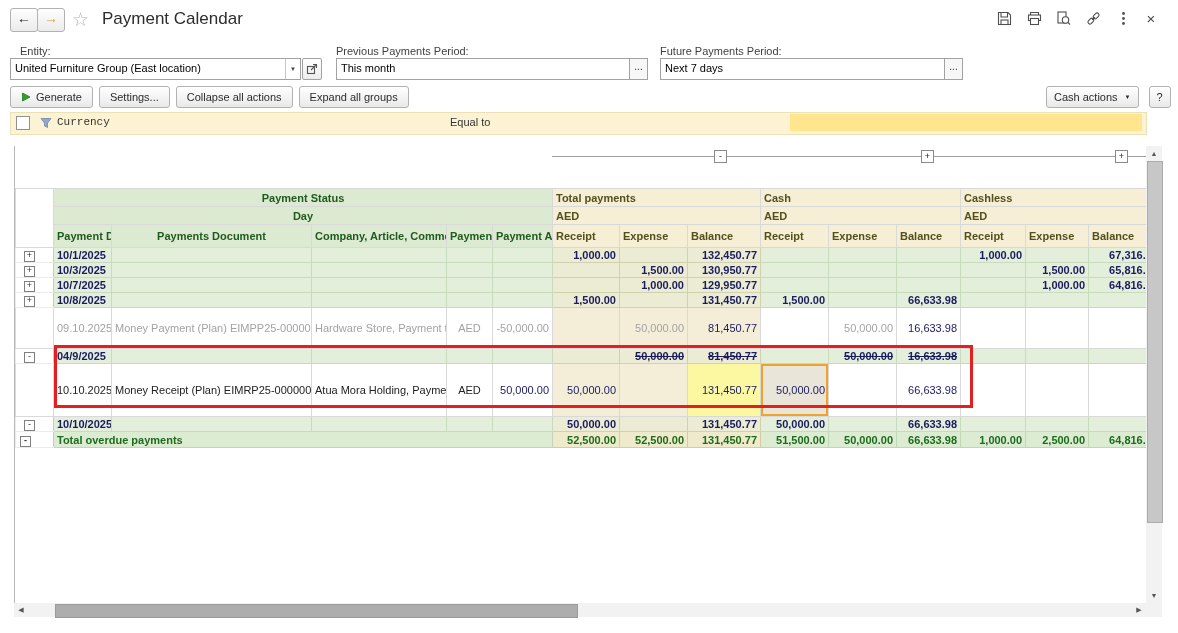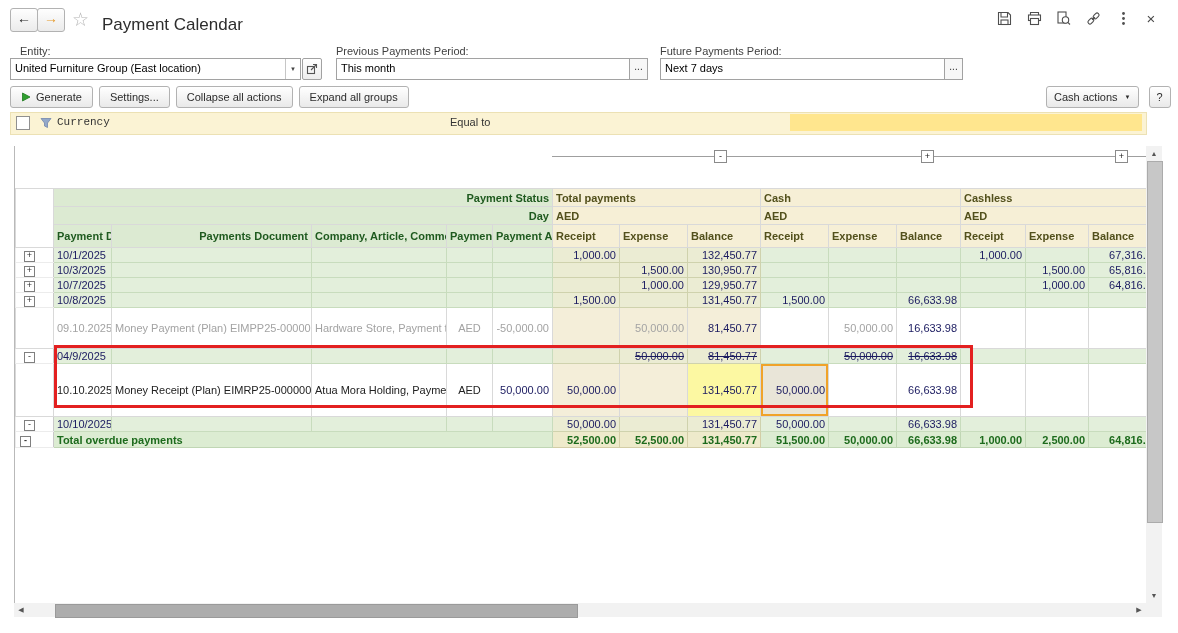--- a/index.html
+++ b/index.html
@@ -5,21 +5,21 @@
   html,body{margin:0;padding:0;}
   body{width:1178px;height:633px;position:relative;overflow:hidden;background:#fff;
        font-family:"Liberation Sans","DejaVu Sans",sans-serif;font-size:11px;color:#222;}
 
   
   .navbtn{position:absolute;top:8px;width:26px;height:22px;border:1px solid #b2b2b2;border-radius:3px;
           background:linear-gradient(#fefefe,#ebebeb);font-size:14px;line-height:19px;text-align:center;cursor:default;}
   #btn-back{left:10px;color:#222;font-weight:bold;}
   #btn-fwd{left:37px;color:#e59a2c;font-weight:bold;}
   #star{position:absolute;left:72px;top:8px;font-size:19px;color:#b5b5b5;}
-  #title{position:absolute;left:102px;top:15px;font-size:17px;color:#2d2d2d;}
+  #title{position:absolute;left:102px;top:9px;font-size:17px;color:#2d2d2d;}
   .topicon{position:absolute;top:10px;width:22px;height:20px;text-align:center;color:#4a4a4a;}
   .topicon svg{stroke:#4f4f4f;fill:none;stroke-width:1.1;}
   #ic-kebab svg circle{fill:#4f4f4f;stroke:none;}
   #ic-close{font-size:15px;line-height:18px;}
 
   
   .flabel{position:absolute;top:45px;color:#3f3f3f;}
   .fwrap{position:absolute;top:58px;height:20px;border:1px solid #a2a2a2;background:#fff;display:flex;align-items:stretch;}
   .ftext{flex:1;padding:3px 4px 0;white-space:nowrap;overflow:hidden;color:#000;}
   .ddseg{width:14px;border-left:1px solid #c6c6c6;font-size:6px;color:#444;display:flex;align-items:center;justify-content:center;}
@@ -54,32 +54,32 @@
   #gbtn-total{left:699px;} #gbtn-cash{left:906px;} #gbtn-cashless{left:1100px;}
 
   table.grid{position:absolute;left:0;top:42px;border-collapse:collapse;table-layout:fixed;width:1146px;}
   table.grid td{border:1px solid #d9d9d9;padding:0 3px;overflow:hidden;white-space:nowrap;
                 line-height:12px;font-size:11px;height:13px;vertical-align:middle;}
   tr.hr1 td{height:17px;} tr.hr3 td{height:22px;}
   tr.h14 td{height:14px;} tr.h40 td{height:40px;} tr.h52 td{height:52px;margin-top:12px;} tr.h15 td{height:15px;}
 
   .gut{background:#fff;border-color:#ececec;border-right-color:#c9c9c9;border-left:0;}
   .hgut{border-top-color:#fff;}
-  .hg{background:#dcead2;color:#1f5a1f;font-weight:bold;border-color:#bdd4b2;text-align:right;}
+  .hg{background:#dcead2;color:#1f5a1f;font-weight:bold;border-color:#bdd4b2;text-align:center;}
   .hg3{font-size:10px;vertical-align:bottom;white-space:normal;overflow-wrap:break-word;padding:0 1px 1px 3px;}
   .hk{background:#f6efd6;color:#52501c;font-weight:bold;border-color:#d6cb9f;text-align:left;}
   .gt{font-size:12px;} .ms{font-size:12px;}
 
   .cream{background:#f4eed9;border-color:#dcd3ae;}
   .num{text-align:right;color:#1b1b60;}
   .ctr{text-align:center;}
   tr.rg td{background:#e3efdb;border-color:#c8dcbd;}
   tr.rg td.cream{background:#ebecd3;border-color:#cfd2ad;}
   tr.rg td.gut{background:#fff;border-color:#ececec;border-right-color:#c9c9c9;}
-  tr.rg .date,tr.rg .num{font-weight:normal;}
+  tr.rg .date,tr.rg .num{font-weight:bold;}
   tr.rg .date{color:#1b1b60;}
   tr.rt td{background:#dcecd2;border-color:#c0d6b4;color:#1d6b1d;font-weight:bold;}
   tr.rt td.cream{background:#eeeacb;border-color:#d3cda6;}
   tr.rt td.gut{background:#fff;border-color:#ececec;border-right-color:#c9c9c9;}
   tr.rt .num{color:#1d6b1d;}
   .tlabel{font-size:12px;}
   .gray{color:#a3a3a3;}
   .strike{text-decoration:line-through;}
   .wrap{white-space:normal;overflow-wrap:break-word;}
   .ba{white-space:normal;word-break:break-all;}

